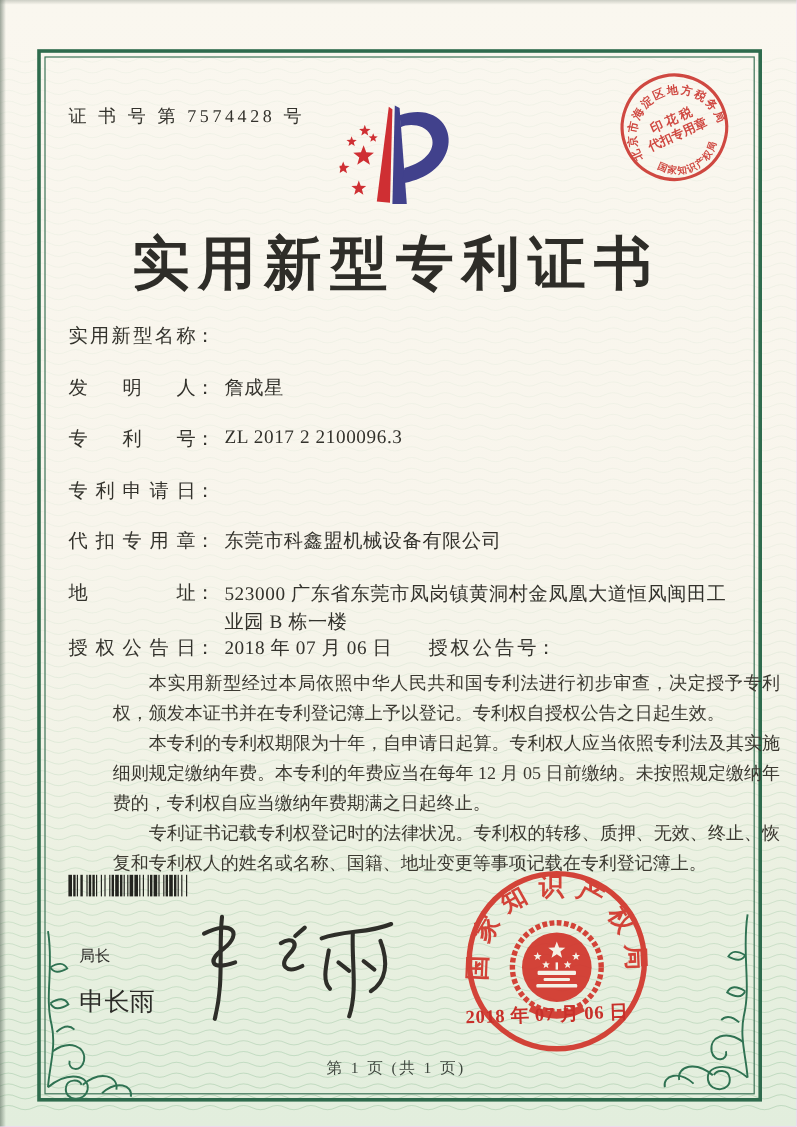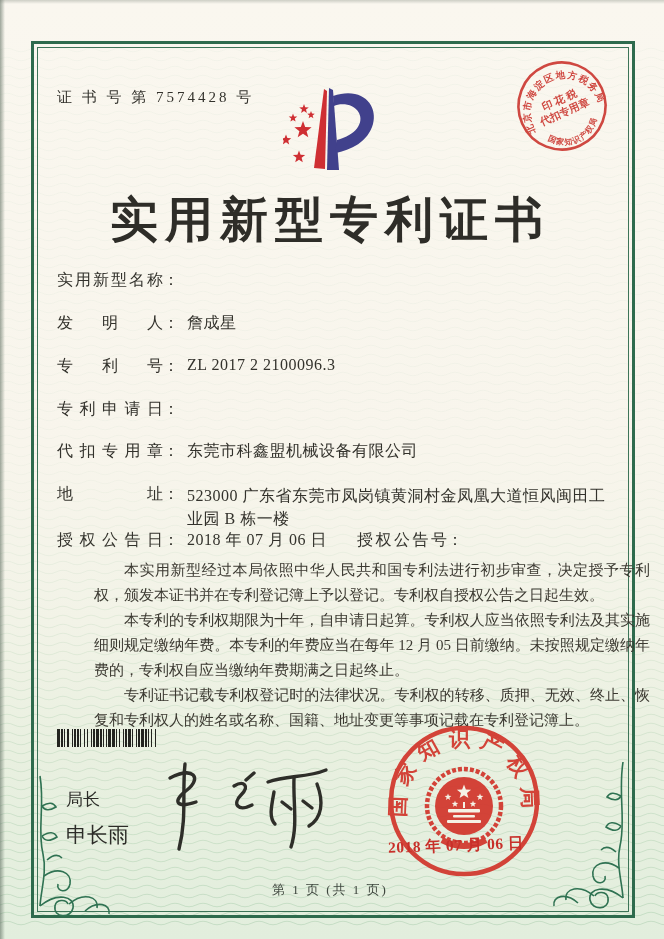--- a/index.html
+++ b/index.html
@@ -26,21 +26,21 @@
   .fcolon{margin-right:8px;}
   .fvalue{letter-spacing:.5px;}
   .addr-val{white-space:normal;width:428px;line-height:23px;letter-spacing:.5px;}
   .grant-no{position:absolute;left:300px;top:0;display:flex;white-space:nowrap;}
   .grant-no .flabel{width:90px;}
   .bodytxt{position:absolute;left:57px;top:558px;width:556px;z-index:3;
            font-size:15px;line-height:25px;text-align:justify;color:#3b3931;margin-left:37px;}
   .bodytxt p{margin:0;text-indent:2em;}
   .barcode{position:absolute;left:57px;top:729px;height:18px;display:flex;z-index:3;}
   .barcode span{display:block;height:100%;}
-  .signer-title{position:absolute;left:66px;top:788px;font-size:17px;z-index:3;
+  .signer-title{position:absolute;left:66px;top:788px;font-size:13px;z-index:3;
         font-family:"Liberation Sans","DejaVu Sans",sans-serif;font-weight:500;color:#2c2c28;}
   .signer-name{position:absolute;left:66px;top:821px;font-size:21px;z-index:3;
         font-family:"Liberation Sans","DejaVu Sans",sans-serif;font-weight:500;color:#2c2c28;}
   .signature{position:absolute;left:142px;top:756px;z-index:3;}
   .seal{position:absolute;left:385px;top:722px;width:158px;height:158px;z-index:4;opacity:.95;}
   .seal-date{position:absolute;left:388px;top:835px;width:160px;font-size:15.5px;font-weight:600;
              color:#c8302a;z-index:5;transform:rotate(-2deg);letter-spacing:.5px;}
   .stamp{position:absolute;left:514px;top:58px;width:96px;height:96px;z-index:4;
          transform:rotate(-24deg);opacity:.92;}
   .flourish{position:absolute;z-index:2;}

